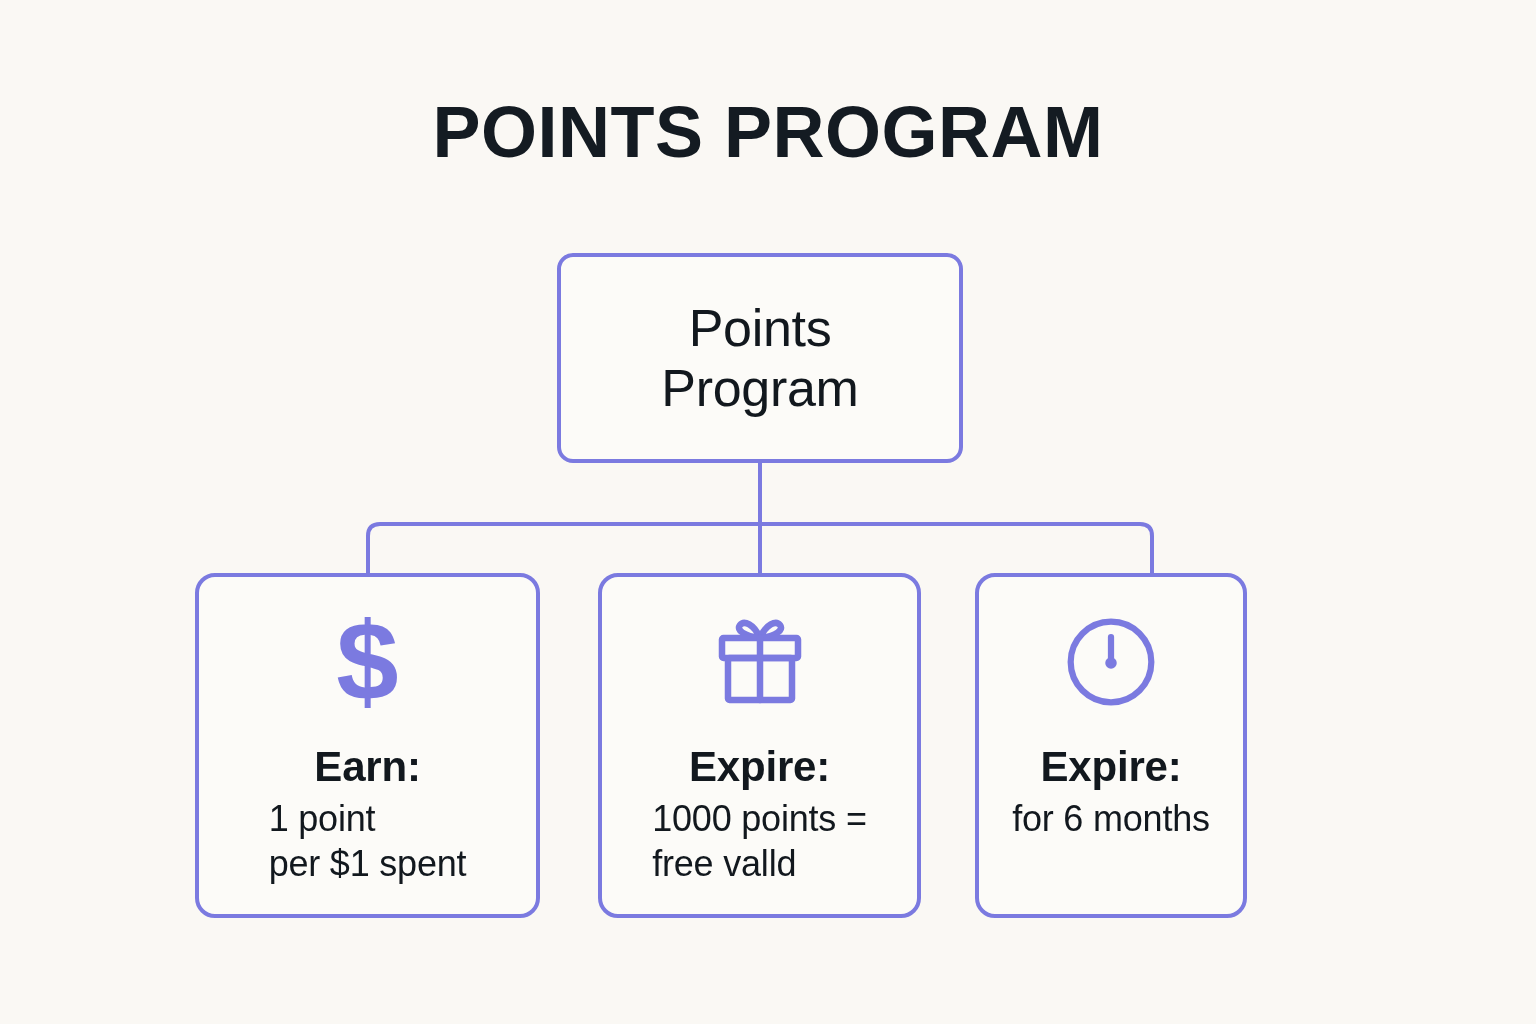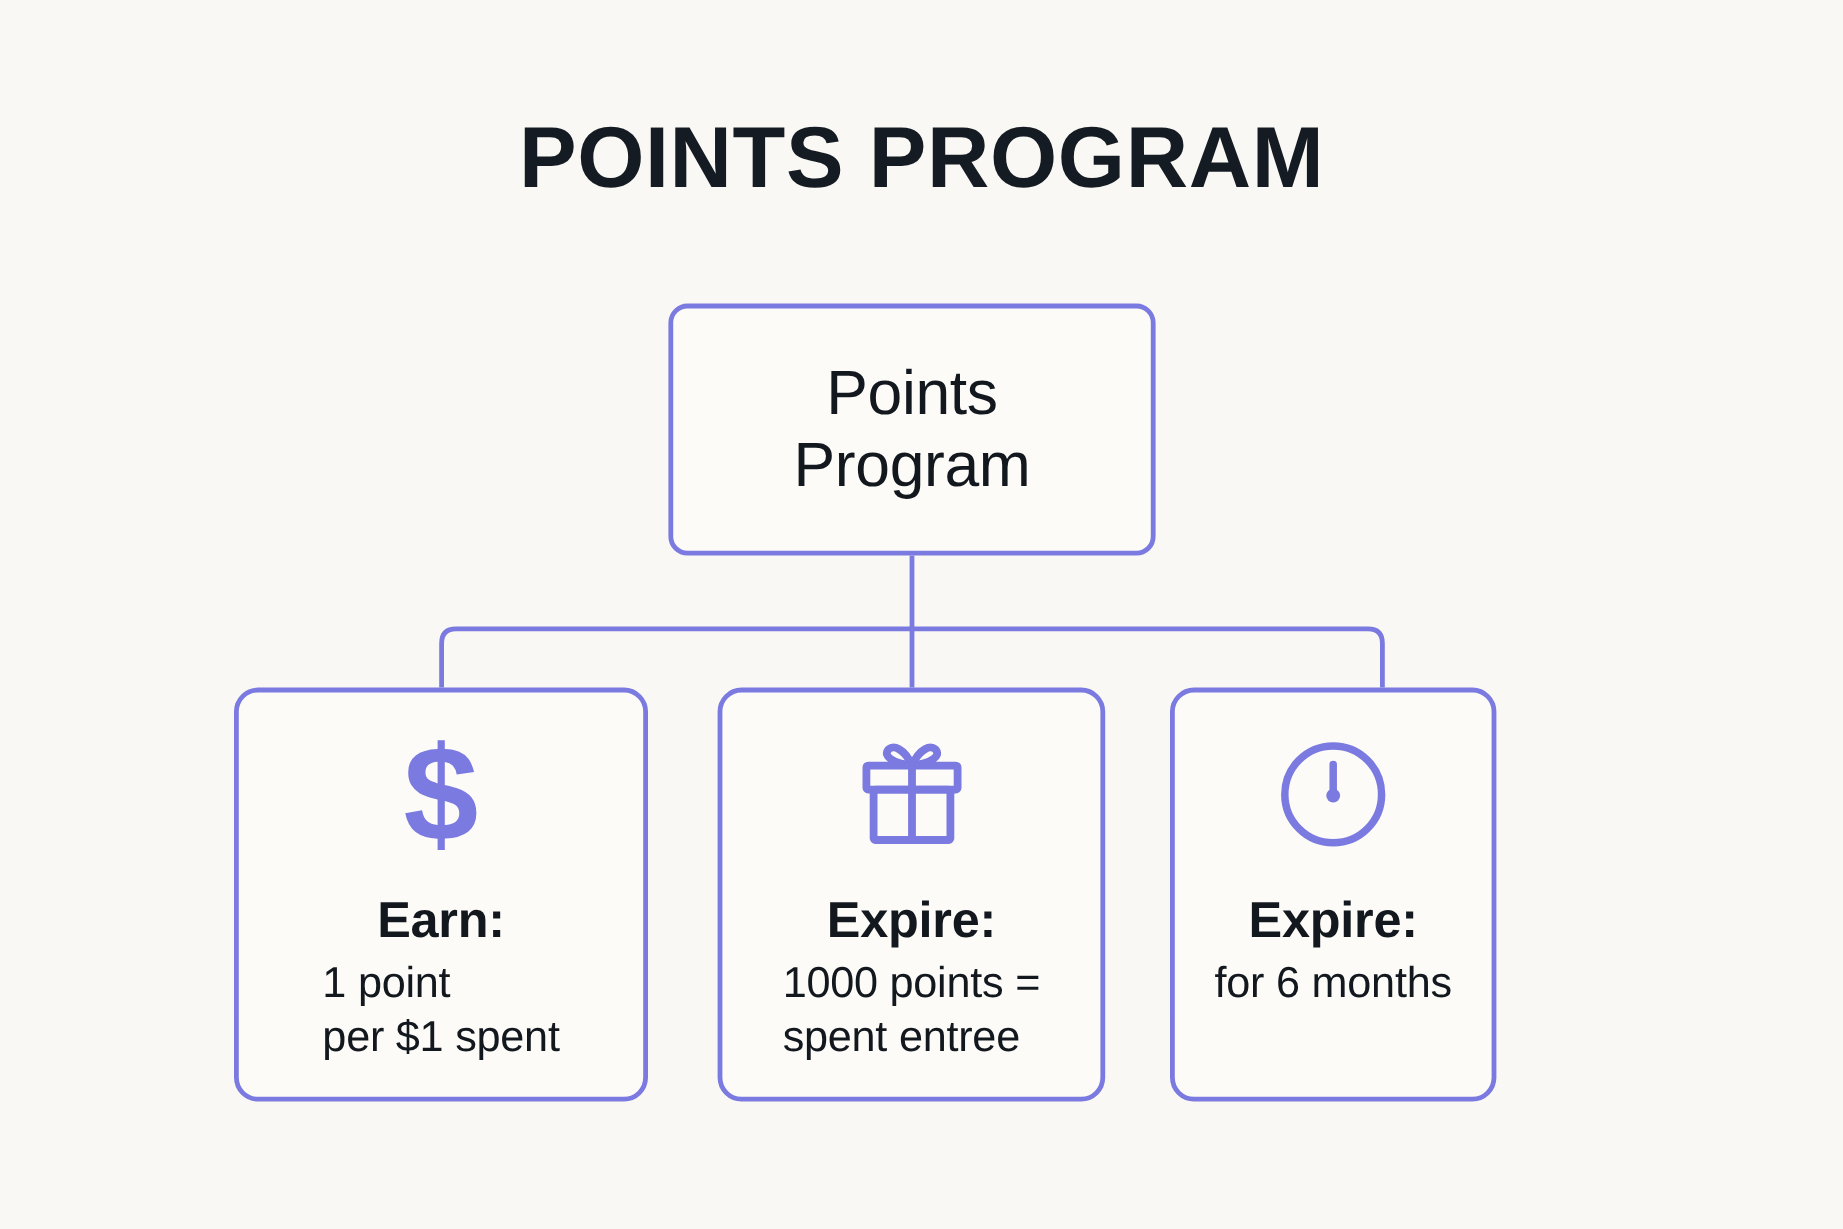--- a/index.html
+++ b/index.html
@@ -158,21 +158,21 @@
         <rect x="12" y="26" width="76" height="20" rx="1.5"></rect>
 
         <rect x="18" y="46" width="64" height="42" rx="1.5"></rect>
 
         <path d="M 50 26 L 50 88"></path>
       </svg>
     </div>
     <div class="card-heading">Expire:</div>
     <div class="card-body">
       <span>1000 points =</span>
-      <span class="line2">spent entree</span>
+      <span class="line2">free valld</span>
     </div>
   </div>
 
   <div class="card" id="card-expire">
     <div class="card-icon">
       <svg width="96" height="96" viewBox="0 0 100 100" fill="none" stroke="#7b7ae0" stroke-width="6.5" stroke-linecap="round" xmlns="http://www.w3.org/2000/svg">
         <circle cx="50" cy="50" r="42"></circle>
         <path d="M 50 24 L 50 50"></path>
         <circle cx="50" cy="51" r="6" fill="#7b7ae0" stroke="none"></circle>
       </svg>

